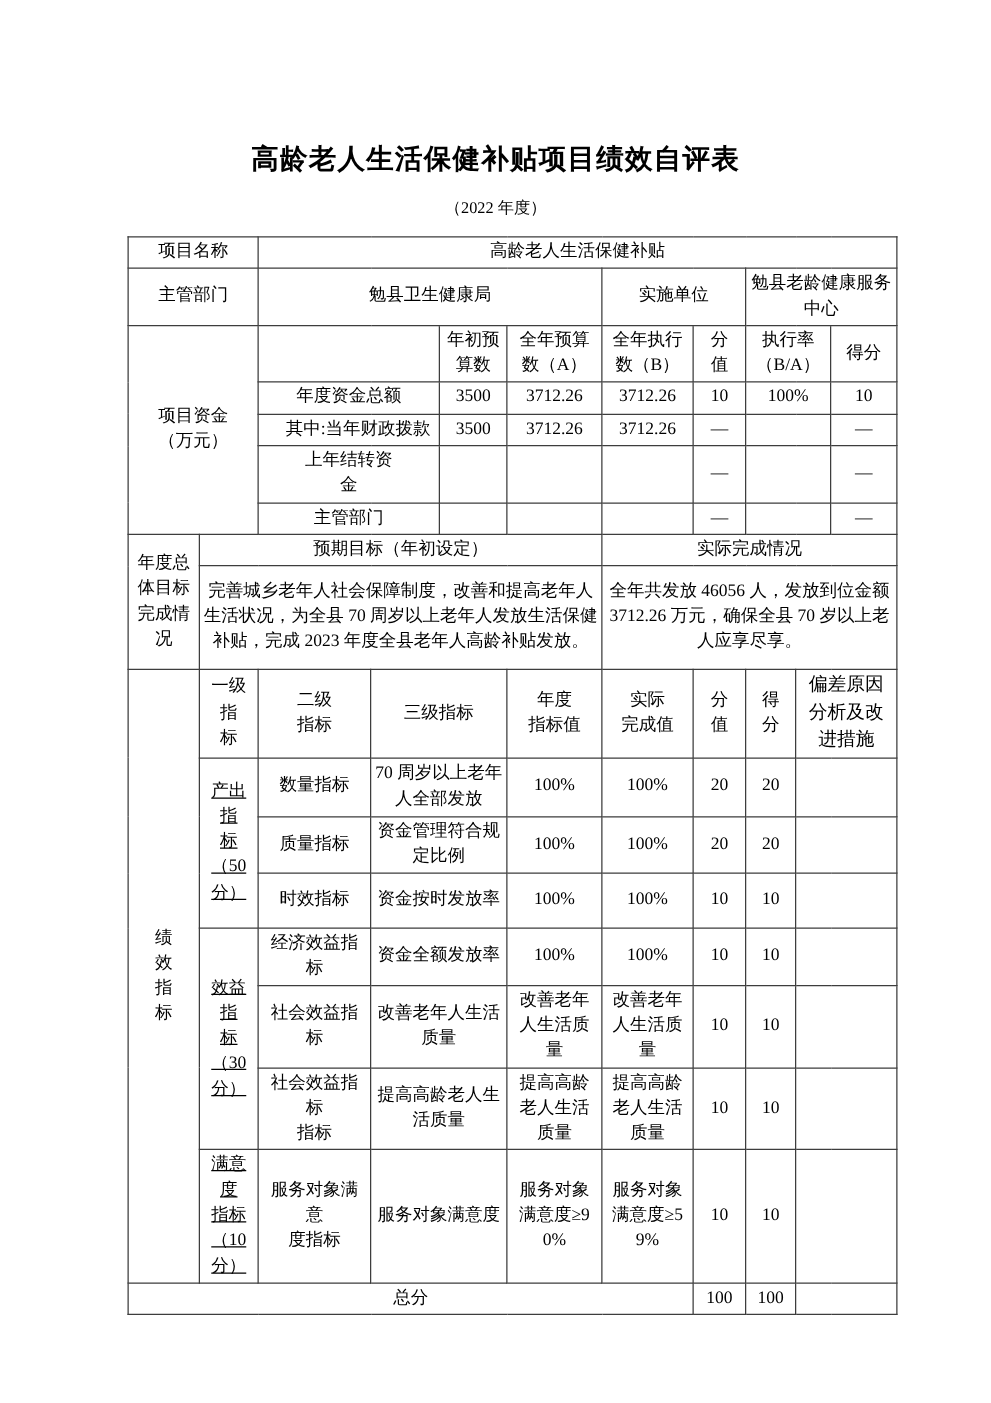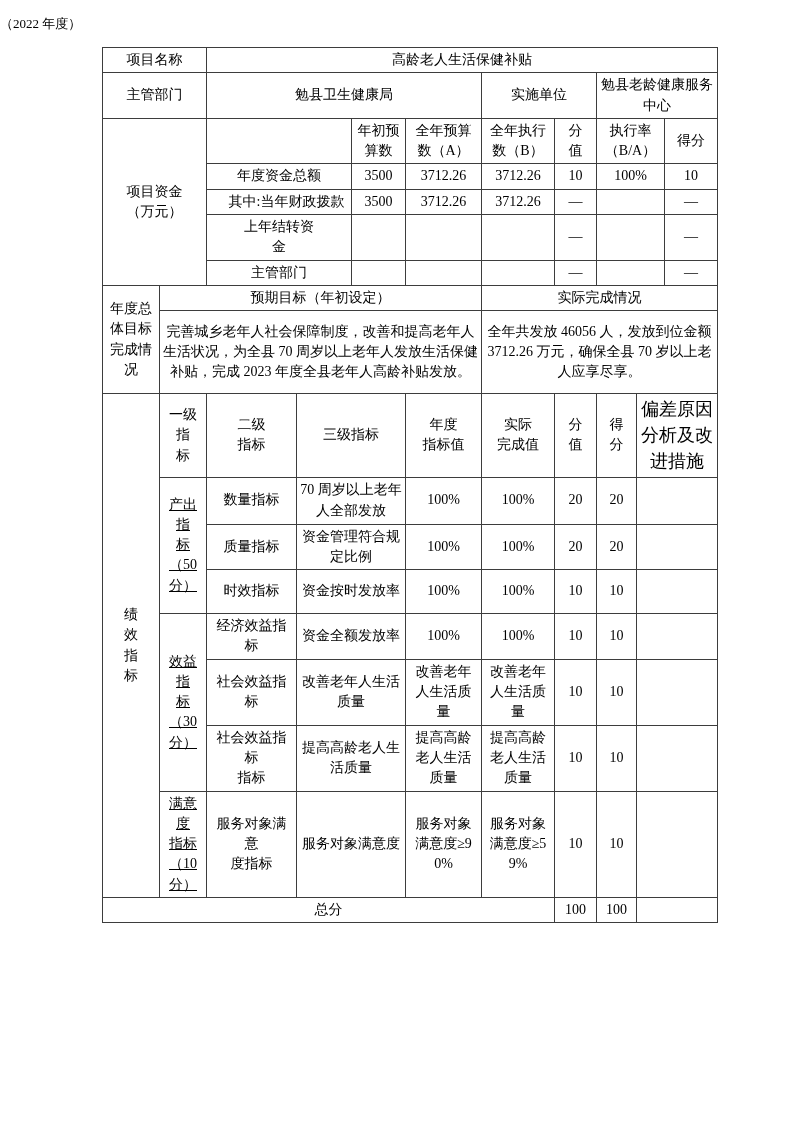--- a/index.html
+++ b/index.html
@@ -6,21 +6,21 @@
   body {
     width:793px; height:1122px; background:#ffffff; overflow:hidden;
     font-family:"Liberation Serif","DejaVu Serif",serif; color:#000;
   }
   .page { width:793px; height:1122px; position:relative; }
   .doc-title {
     padding-top:112px; text-align:center; font-size:22px; font-weight:bold;
     letter-spacing:1px; line-height:30px; margin:0;
   }
   .doc-subtitle {
-    font-size:13px; margin-top:15px; line-height:18px;
+    text-align:center; font-size:13px; margin-top:15px; line-height:18px;
   }
   table.main {
     border-collapse:collapse; table-layout:fixed; width:615px;
     margin-left:102px; margin-top:14px;
   }
   table.main td {
     border:1px solid #3d3d3d; text-align:center; vertical-align:middle;
     font-size:14px; line-height:1.45; padding:2px 3px; overflow:hidden;
     word-break:break-all;
   }
@@ -29,20 +29,21 @@
   td.small { font-size:12px; line-height:1.75; }
   td.small-left { font-size:12px; line-height:1.75; text-align:left; padding:2px 6px; }
   td.para { text-align:left; font-size:14px; line-height:1.9; padding:4px 9px; vertical-align:middle; }
   td.vlabel { white-space:pre-line; line-height:2.05; }
   td.groupcell { white-space:pre-line; line-height:1.6;text-decoration:underline; }
 </style>
 </head>
 <body>
 
 <div class="page">
+  <h1 class="doc-title">高龄老人生活保健补贴项目绩效自评表</h1>
   <div class="doc-subtitle">（2022 年度）</div>
 
   <table class="main">
     <colgroup>
       <col style="width:57px">
         <col style="width:47px">
         <col style="width:90px">
       <col style="width:55px">
         <col style="width:54px">
         <col style="width:76px">
@@ -143,21 +144,21 @@
 指标</td>
       <td colspan="2">三级指标</td>
       <td class="pre">年度
 指标值</td>
       <td class="pre">实际
 完成值</td>
       <td class="pre">分
 值</td>
       <td class="pre">得
 分</td>
-      <td colspan="2" style="font-size:18px">偏差原因分析及改进措施</td>
+      <td colspan="2" style="font-size:15px">偏差原因分析及改进措施</td>
     </tr>
 
     <tr style="height:47px">
       <td rowspan="3" class="groupcell">产出指
 标
 （50
 分）</td>
       <td>数量指标</td>
       <td colspan="2" class="small-left">70 周岁以上老年人全部发放</td>
       <td>100%</td>

